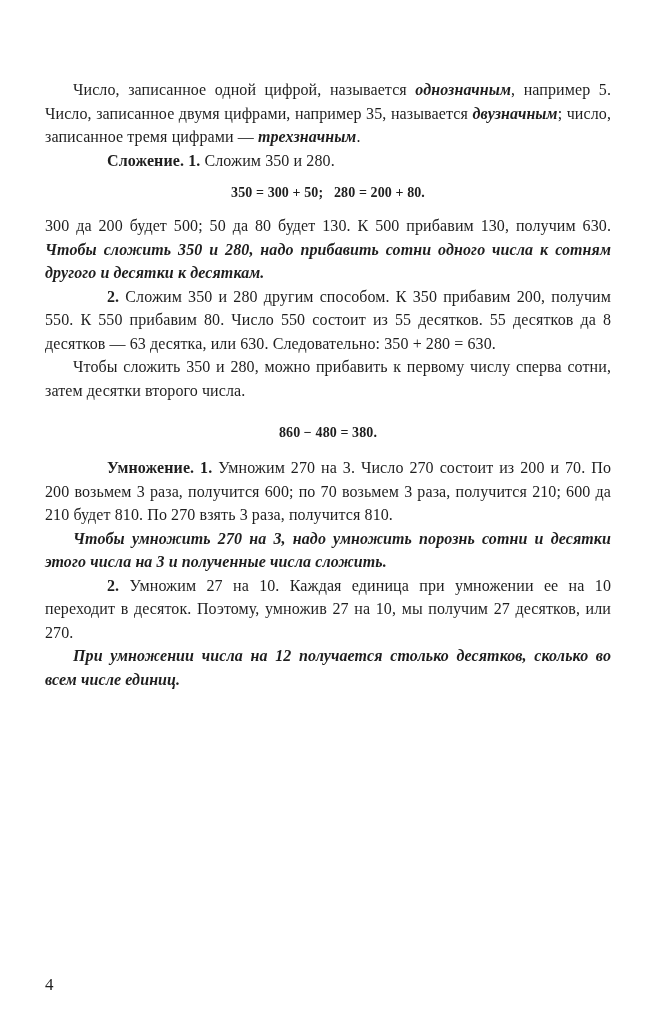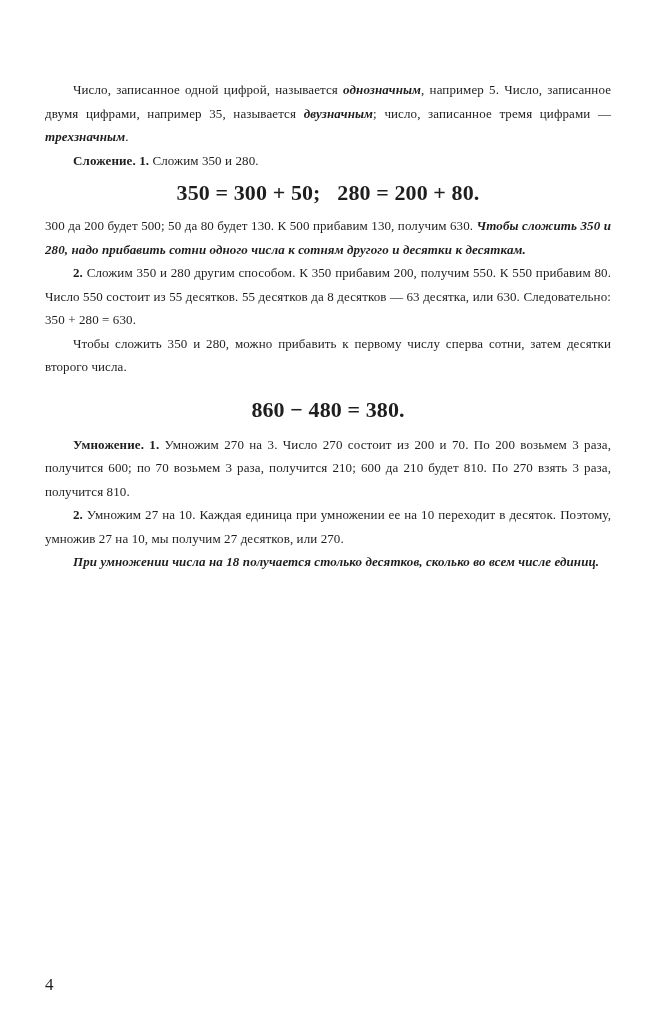--- a/index.html
+++ b/index.html
@@ -17,41 +17,41 @@
   .page {
     position: relative;
     box-sizing: border-box;
     width: 655px;
     height: 1031px;
     padding: 78px 44px 0 45px;
     background: #ffffff;
   }
   .para {
     margin: 0;
-    font-size: 13px;
+    font-size: 16px;
     line-height: 23.5px;
     text-align: justify;
     letter-spacing: 0.1px;
   }
   .indent {
     text-indent: 28px;
   }
-  .b  { font-weight: bold; }
+  .b  { font-weight: bold; margin-left: 34px; }
   .bi { font-weight: bold; font-style: italic; }
   .section-heading {
     margin: 24px 0 22px 0;
     font-size: 19.5px;
     line-height: 26px;
     font-weight: bold;
     text-align: center;
     letter-spacing: 0.3px;
   }
   .formula {
     margin: 9px 0 9px 0;
-    font-size: 22px;
+    font-size: 14px;
     line-height: 24px;
     font-weight: bold;
     text-align: center;
     text-indent: 0;
     white-space: pre;
   }
   .formula-sub {
     margin: 19px 0 11px 0;
   }
   .page-number {
@@ -79,20 +79,21 @@
   <p class="para indent"><span class="b">2.</span><span class="n"> Сложим 350 и 280 другим способом. К 350 прибавим 200, получим 550. К 550 прибавим 80. Число 550 состоит из 55 десятков. 55 десятков да 8 десятков — 63 десятка, или 630. Следовательно: 350 + 280 = 630.</span></p>
 
   <p class="para indent"><span class="n">Чтобы сложить 350 и 280, можно прибавить к первому числу сперва сотни, затем десятки второго числа.</span></p>
 
 
   <p class="para formula formula-sub">860 − 480 = 380.</p>
 
 
   <p class="para indent"><span class="b">Умножение. 1.</span><span class="n"> Умножим 270 на 3. Число 270 состоит из 200 и 70. По 200 возьмем 3 раза, получится 600; по 70 возьмем 3 раза, получится 210; 600 да 210 будет 810. По 270 взять 3 раза, получится 810.</span></p>
 
+  <p class="para indent"><span class="bi">Чтобы умножить 270 на 3, надо умножить порознь сотни и десятки этого числа на 3 и полученные числа сложить.</span></p>
 
   <p class="para indent"><span class="b">2.</span><span class="n"> Умножим 27 на 10. Каждая единица при умножении ее на 10 переходит в десяток. Поэтому, умножив 27 на 10, мы получим 27 десятков, или 270.</span></p>
 
-  <p class="para indent"><span class="bi">При умножении числа на 18 получается столько десятков, сколько во всем числе единиц.</span></p>
+  <p class="para indent"><span class="bi">При умножении числа на 12 получается столько десятков, сколько во всем числе единиц.</span></p>
 
   <div class="page-number">4</div>
 
 </div>
 
 </body></html>

